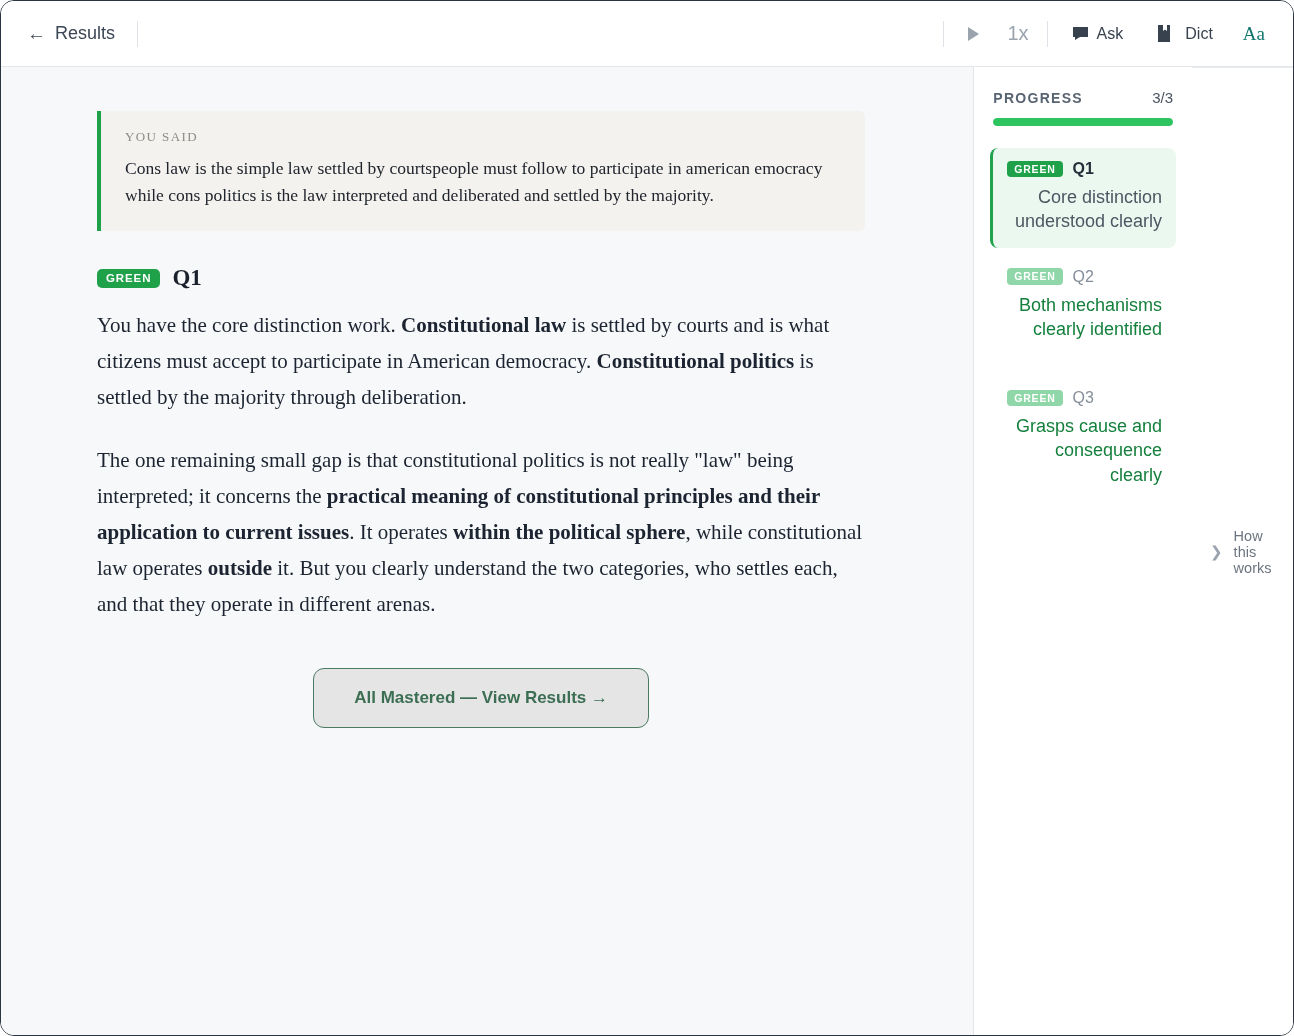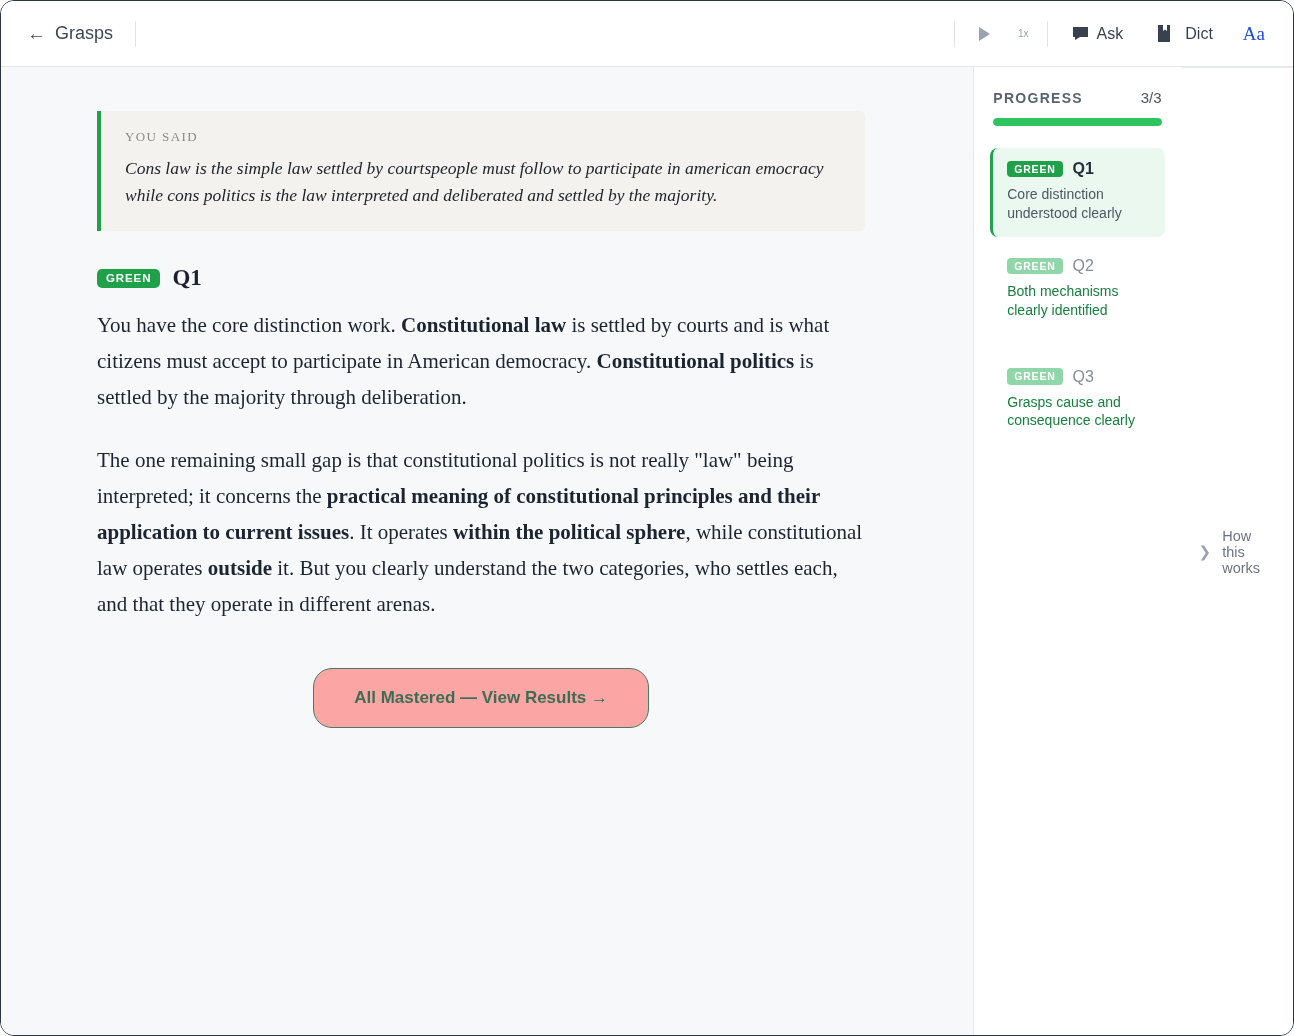--- a/index.html
+++ b/index.html
@@ -90,25 +90,25 @@
   }
   .tool-btn.muted { color: #9aa3ae; }
 
   .play-glyph {
     display: inline-block;
     width: 0; height: 0;
     border-left: 11px solid #9aa3ae;
     border-top: 7px solid transparent;
     border-bottom: 7px solid transparent;
   }
-  .speed-label { font-size: 10px; color: #9aa3ae; margin-left: 22px; }
+  .speed-label { font-size: 20px; color: #9aa3ae; margin-left: 22px; }
 
   .ask-btn { margin-right: 22px; text-align: right; }
   .dict-btn { margin-right: 18px; gap: 14px; }
-  .aa-btn { font-size: 19px; color: #1d4ed8; font-family: "Liberation Serif", serif; text-align: right; }
+  .aa-btn { font-size: 19px; color: #0f766e; font-family: "Liberation Serif", serif; text-align: right; }
 
   
   .body-split {
     flex: 1 1 auto;
     display: flex;
     min-height: 0;
   }
 
   
   .main-col {
@@ -134,21 +134,20 @@
     font-size: 13px;
     letter-spacing: 1.4px;
     color: #8b8b86;
     margin-bottom: 10px;
   }
   .quote-text {
     font-family: "Liberation Serif", serif;
     font-size: 17.5px;
     line-height: 1.55;
     color: #20252d;
-    font-style: italic;
   }
 
   .q-head {
     display: flex;
     align-items: center;
     gap: 12px;
     margin-bottom: 16px;
   }
   .badge {
     display: inline-block;
@@ -177,25 +176,25 @@
   }
   .body-para b { font-weight: bold; }
 
   .cta-wrap {
     display: flex;
     justify-content: center;
     margin-top: 46px;
   }
   .cta-button {
     border: 1px solid #4a7a62;
-    background: #fca5a5;
+    background: #e5e5e5;
     color: #3c6e54;
     font-size: 17px;
     font-weight: bold;
-    border-radius: 19px;
+    border-radius: 11px;
     padding: 19px 40px;
     cursor: pointer;
     white-space: nowrap;
   }
 
   
   .sidebar {
     width: 319px;
     background: #ffffff;
     display: flex;
@@ -267,23 +266,24 @@
     background: #1fa14a;
   }
   .q-item.inactive .badge-sm { background: #8fd7a8; }
   .q-item-title {
     font-size: 16px;
     font-weight: bold;
     color: #252e3a;
   }
   .q-item.inactive .q-item-title { color: #858e99; font-weight: normal; }
   .q-item-desc {
-    font-size: 14px;
+    font-size: 18px;
     color: #4d5763;
     line-height: 1.35;
+    text-align: right;
   }
   .q-item.inactive .q-item-desc { color: #15803d; }
   .q-item.inactive { margin-bottom: 22px; }
 
   .sidebar-footer {
     border-top: 1px solid #e8ebee;
     padding: 12px 18px;
     display: flex;
     align-items: center;
     gap: 11px;
@@ -301,21 +301,21 @@
 </style>
 </head>
 <body>
 
 <div class="app-window">
 
   <div class="header">
 
     <div class="back-link">
       <span class="back-arrow">←</span>
-      <span>Grasps</span>
+      <span>Results</span>
     </div>
 
     <div class="header-divider"></div>
 
 
     <div class="header-spacer"></div>
 
     <div class="header-tools">
       <div class="tool-divider"></div>
 

